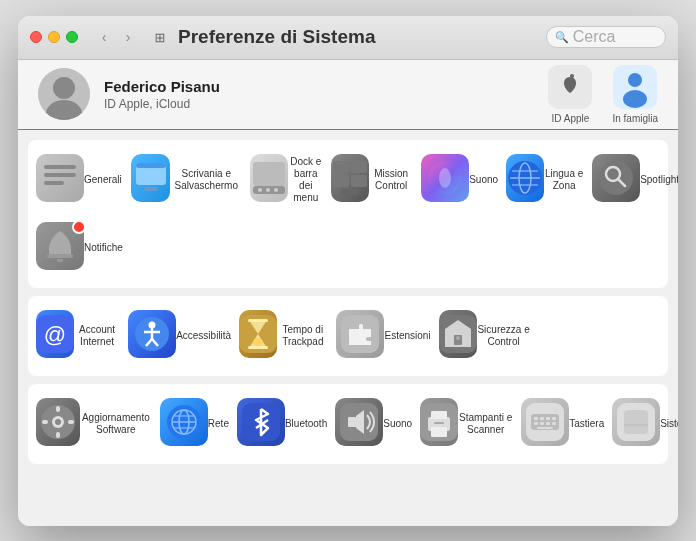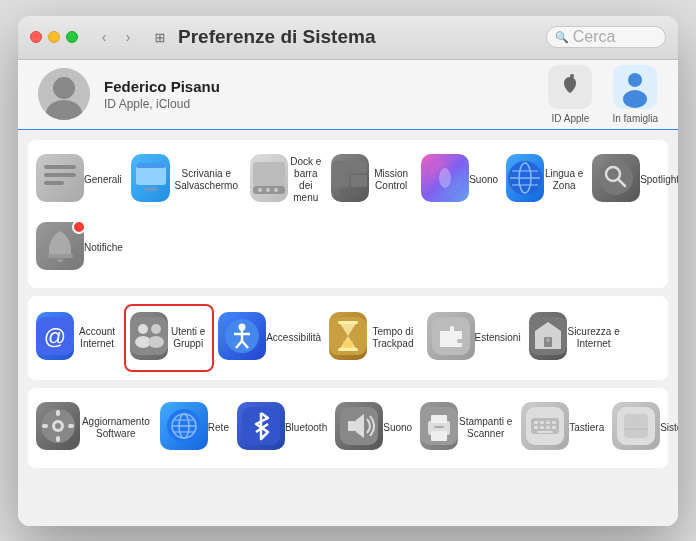--- a/index.html
+++ b/index.html
@@ -427,33 +427,20 @@
         <div class="app-icon">
           <div class="icon-img icon-account">
             <svg width="38" height="38" viewBox="0 0 38 38">
               <rect width="38" height="38" rx="9" fill="#4466ee"></rect>
               <text x="19" y="27" text-anchor="middle" font-size="22" fill="white">@</text>
             </svg>
           </div>
           <div class="app-label">Account Internet</div>
         </div>
 
-        <div class="app-icon selected">
-          <div class="icon-img icon-utenti">
-            <svg width="38" height="38" viewBox="0 0 38 38">
-              <rect width="38" height="38" rx="9" fill="#888"></rect>
-
-              <circle cx="13" cy="12" r="5" fill="#ddd"></circle>
-              <ellipse cx="13" cy="25" rx="8" ry="6" fill="#ddd"></ellipse>
-              <circle cx="26" cy="12" r="5" fill="#ccc"></circle>
-              <ellipse cx="26" cy="25" rx="8" ry="6" fill="#ccc"></ellipse>
-            </svg>
-          </div>
-          <div class="app-label">Utenti e Gruppi</div>
-        </div>
 
         <div class="app-icon">
           <div class="icon-img icon-accessibilita">
             <svg width="38" height="38" viewBox="0 0 38 38">
               <circle cx="19" cy="19" r="17" fill="#4488ee"></circle>
 
               <circle cx="19" cy="10" r="3.5" fill="white"></circle>
               <line x1="19" y1="13" x2="19" y2="24" stroke="white" stroke-width="2.5"></line>
               <line x1="11" y1="17" x2="27" y2="17" stroke="white" stroke-width="2.5"></line>
               <line x1="19" y1="24" x2="13" y2="31" stroke="white" stroke-width="2.5"></line>
@@ -491,21 +478,21 @@
         <div class="app-icon">
           <div class="icon-img icon-sicurezza">
             <svg width="38" height="38" viewBox="0 0 38 38">
               <rect width="38" height="38" rx="9" fill="#777"></rect>
 
               <path d="M19 5 L32 14 L32 32 L6 32 L6 14 Z" fill="#ddd" opacity="0.9"></path>
               <rect x="15" y="20" width="8" height="10" rx="1" fill="#888"></rect>
               <circle cx="19" cy="23" r="2" fill="#aaa"></circle>
             </svg>
           </div>
-          <div class="app-label">Sicurezza e Internet</div>
+          <div class="app-label">Sicurezza e Control</div>
         </div>
 
       </div>
     </div>
 
     <div class="section">
       <div class="icon-grid">
 
         <div class="app-icon">
           <div class="icon-img icon-aggiornamento">

